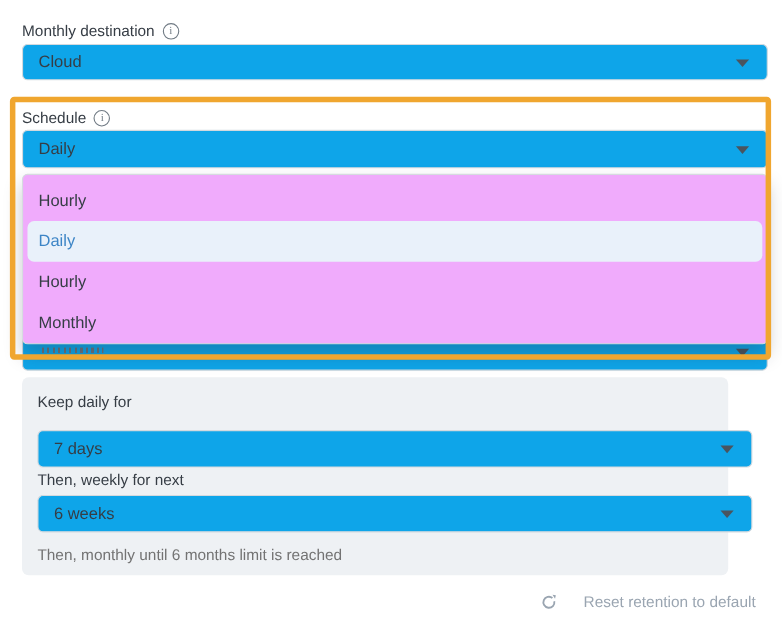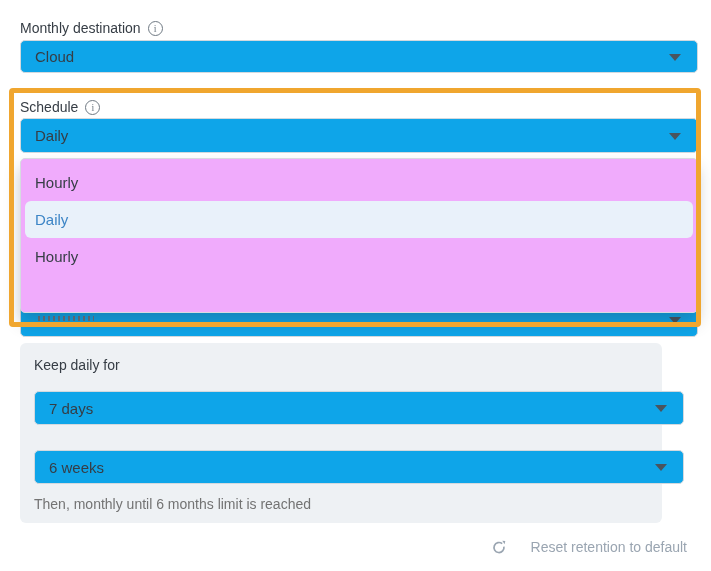--- a/index.html
+++ b/index.html
@@ -164,33 +164,37 @@
 
 <div class="select-box" id="obscured-select">
   <span class="obscured-marks"></span>
   <span class="caret"></span>
 </div>
 
 <div class="dropdown-panel">
   <div class="dropdown-option">Hourly</div>
   <div class="dropdown-option selected">Daily</div>
   <div class="dropdown-option">Hourly</div>
+  <div class="dropdown-option">Monthly</div>
 </div>
 
 <div class="highlight-annotation"></div>
 
 <div class="retention-panel">
   <div class="field-label" style="left:14px; top:14px;">
     <span>Keep daily for</span>
   </div>
   <div class="select-box retention-select" id="keep-daily-select">
     <span>7 days</span>
     <span class="caret"></span>
   </div>
 
+  <div class="field-label" style="left:14px; top:85px;">
+    <span>Then, weekly for next</span>
+  </div>
   <div class="select-box retention-select" id="weekly-select">
     <span>6 weeks</span>
     <span class="caret"></span>
   </div>
 
   <div class="retention-note">Then, monthly until 6 months limit is reached</div>
 </div>
 
 <div class="reset-link">
   <svg width="16" height="16" viewBox="0 0 16 16">

